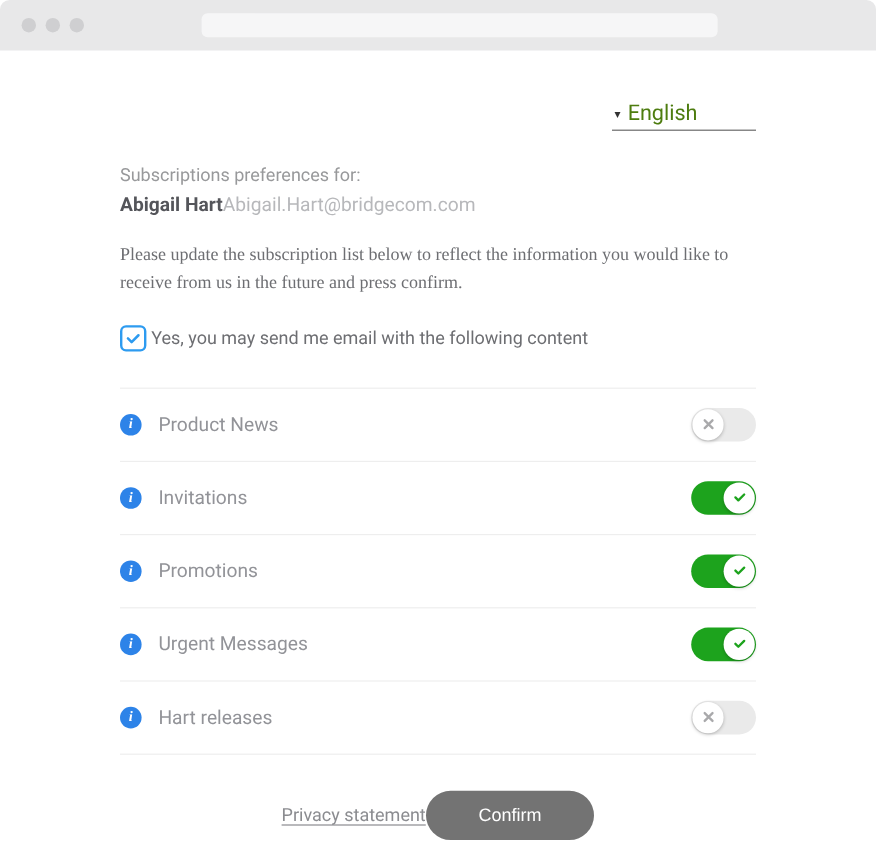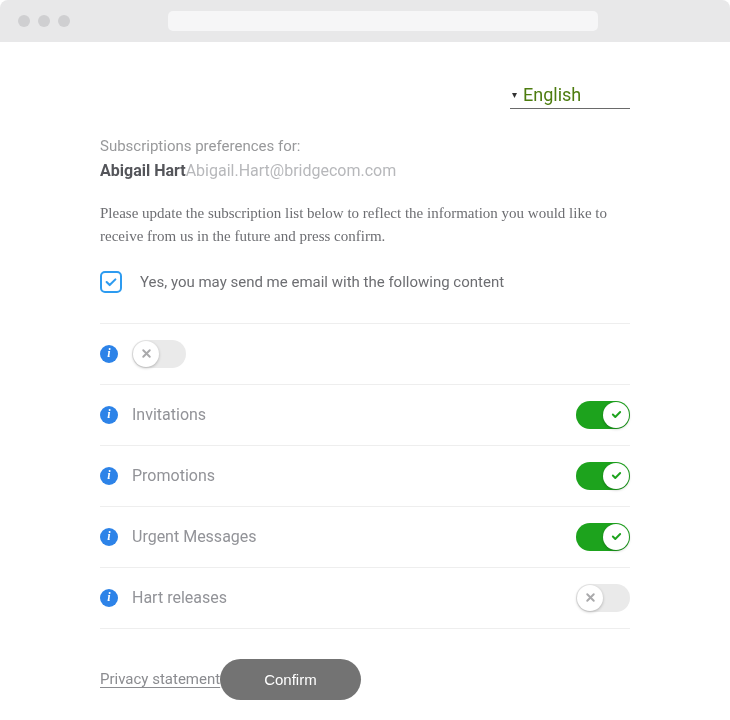--- a/index.html
+++ b/index.html
@@ -83,21 +83,21 @@
     .instructions {
       color: #6d6e72;
       font-size: 15px;
       line-height: 1.55;
       margin-bottom: 22px;
       font-family: Liberation Serif, serif;
     }
     .consent-row {
       display: flex;
       align-items: center;
-      gap: 18px;
+      gap: 4px;
       margin-bottom: 30px;
     }
     .checkbox {
       width: 22px;
       height: 22px;
       border: 2px solid #2d9bf0;
       border-radius: 5px;
       display: flex;
       align-items: center;
       justify-content: center;
@@ -174,21 +174,21 @@
     }
     .toggle.on .knob {
       right: 1px;
     }
     .knob svg {
       width: 13px;
       height: 13px;
     }
     .footer-row {
       display: flex;
-      justify-content: flex-start;
+      justify-content: center;
       align-items: center;
       margin-top: 30px;
     }
     .privacy-link {
       color: #8b8c90;
       font-size: 15px;
       text-decoration: underline;
       text-underline-offset: 3px;
       cursor: pointer;
     }
@@ -234,20 +234,21 @@
       <svg viewBox="0 0 16 16">
         <path d="M3 8 L6.5 11.5 L13 5" stroke="#2d9bf0" stroke-width="2.4" fill="none" stroke-linecap="round" stroke-linejoin="round"></path>
       </svg>
     </div>
     <span class="consent-label">Yes, you may send me email with the following content</span>
   </div>
 
   <div class="subs-list" id="subs-list">
       <div class="sub-row">
         <div class="info-icon">i</div>
+        <div class="sub-label">Product News</div>
         <div class="toggle off">
           <div class="knob">
             <svg viewBox="0 0 16 16">
               <path d="M4 4 L12 12 M12 4 L4 12" stroke="#a9a9ab" stroke-width="2.4" fill="none" stroke-linecap="round"></path>
             </svg>
           </div>
         </div>
       </div>
       <div class="sub-row">
         <div class="info-icon">i</div>

